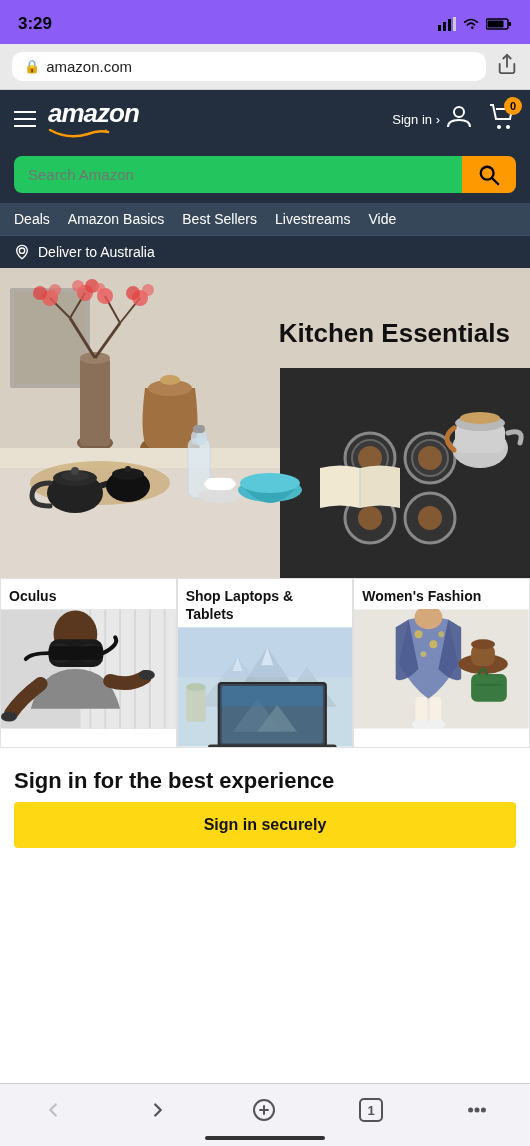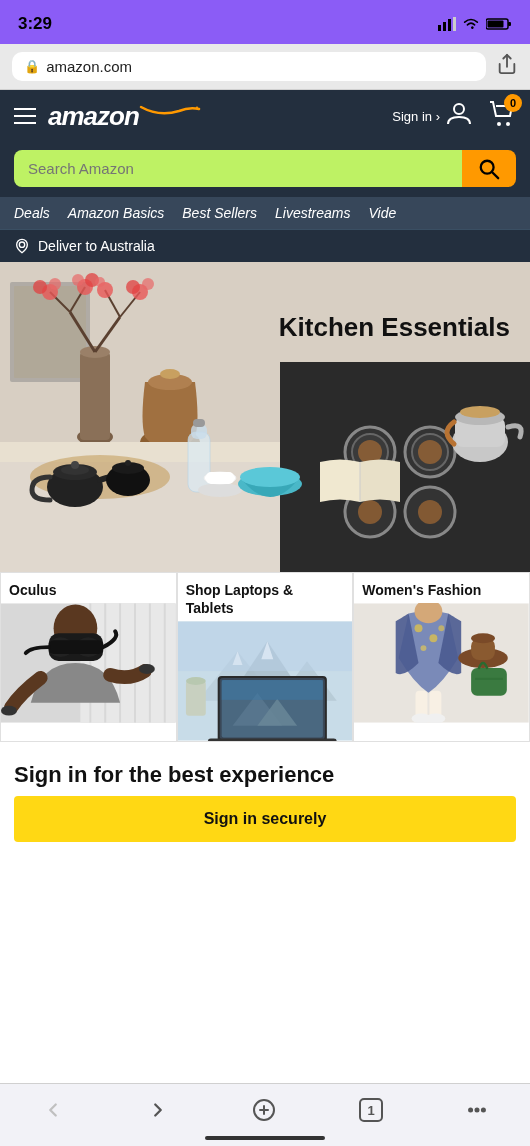--- a/index.html
+++ b/index.html
@@ -86,21 +86,21 @@
       cursor: pointer;
     }
     .hamburger span {
       display: block;
       width: 22px;
       height: 2px;
       background: #fff;
     }
     .logo-wrap {
       display: flex;
-      flex-direction: row;
+      flex-direction: column;
       align-items: flex-start;
     }
     .logo-text {
       font-size: 26px;
       font-weight: 800;
       color: #fff;
       font-style: italic;
       letter-spacing: -1px;
       line-height: 1;
     }
@@ -147,21 +147,21 @@
       display: flex;
       gap: 0;
     }
     .search-input {
       flex: 1;
       border: none;
       border-radius: 8px 0 0 8px;
       padding: 10px 14px;
       font-size: 15px;
       color: #555;
-      background: #bef264;
+      background: #22c55e;
       outline: none;
     }
     .search-btn {
       background: #ff9900;
       border: none;
       border-radius: 0 8px 8px 0;
       padding: 0 16px;
       cursor: pointer;
       display: flex;
       align-items: center;
@@ -179,21 +179,20 @@
       padding: 8px 14px;
       display: flex;
       gap: 18px;
       overflow: hidden;
     }
     .nav-item {
       color: #fff;
       font-size: 14px;
       white-space: nowrap;
       cursor: pointer;
-      font-style: italic;
     }
 
     
     .delivery-bar {
       background: #232f3e;
       padding: 8px 14px;
       display: flex;
       align-items: center;
       gap: 8px;
       color: #fff;

